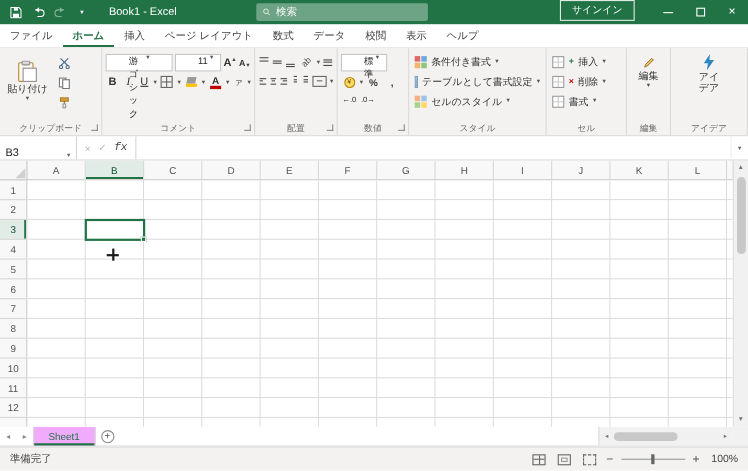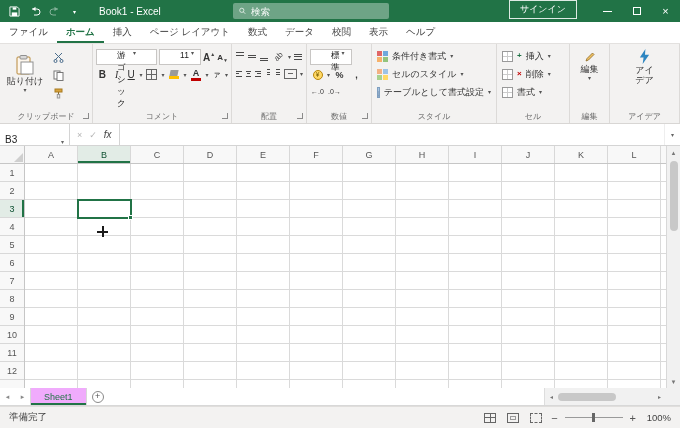--- a/index.html
+++ b/index.html
@@ -81,21 +81,21 @@
 .mark-green{color:#1e7145}.mark-red{color:#c00000}
 .bigbtn{display:flex;flex-direction:column;align-items:center;justify-content:center;gap:1px;}
 .bigbtn .lbl{font-size:9px;color:#333;text-align:center;line-height:1.15;}
 
 
 .formula-row{flex:0 0 22px;display:flex;align-items:stretch;border-bottom:1px solid #d4d4d4;background:#fff;}
 .name-box{width:70px;display:flex;align-items:flex-end;padding:0 5px;font-size:10px;color:#222;border-right:1px solid #d4d4d4;}
 .name-box .dd{margin-left:auto;color:#666;}
 .fxzone{display:flex;align-items:center;gap:7px;padding:0 7px;border-right:1px solid #d4d4d4;}
 .gdim{color:#b5b5b5;font-size:9px;}
-.fx{font-style:italic;font-family:Liberation Sans, sans-serif;font-size:10px;color:#444;}
+.fx{font-style:italic;font-family:Liberation Mono, monospace;font-size:10px;color:#444;}
 .formula-input{flex:1;font-size:10px;padding:0 4px;display:flex;align-items:center;}
 .fb-expand{width:16px;display:flex;align-items:center;justify-content:center;color:#666;font-size:6px;border-left:1px solid #eee;}
 
 
 .sheet-area{flex:1;display:grid;grid-template-columns:25px 1fr 14px;grid-template-rows:18px 1fr;min-height:0;}
 .corner{background:#f6f6f6;border-right:1px solid #c6c6c6;border-bottom:1px solid #c6c6c6;position:relative;}
 .corner:after{content:"";position:absolute;right:1px;bottom:1px;width:0;height:0;border-bottom:9px solid #cfcfcf;border-left:9px solid transparent;}
 .colheaders{display:flex;background:#f8f8f8;border-bottom:1px solid #c6c6c6;overflow:hidden;}
 .ch{width:53px;flex:0 0 53px;border-right:1px solid #d8d8d8;font-size:9px;color:#555;display:flex;align-items:center;justify-content:center;}
 .ch.sel{background:#e2ece6;color:#0f5132;box-shadow:inset 0 -2px 0 #217346;}
@@ -379,32 +379,32 @@
         <span class="ic-cond">
             <s></s>
             <s></s>
             <s></s>
             <s></s>
           </span>
         <span>条件付き書式</span>
         <span class="dd">▾</span>
       </div>
       <div class="stylerow">
-        <span class="ic-styles">
-            <s></s>
-            <s></s>
-            <s></s>
-            <s></s>
-          </span>
-        <span>セルのスタイル</span>
-        <span class="dd">▾</span>
-      </div>
-      <div class="stylerow">
         <span class="ic-table"></span>
         <span>テーブルとして書式設定</span>
+        <span class="dd">▾</span>
+      </div>
+      <div class="stylerow">
+        <span class="ic-styles">
+            <s></s>
+            <s></s>
+            <s></s>
+            <s></s>
+          </span>
+        <span>セルのスタイル</span>
         <span class="dd">▾</span>
       </div>
       <div class="rgroup-label">スタイル</div>
     </div>
 
     <div class="rgroup g-cell">
       <div class="stylerow">
         <span class="ic-grid"></span>
           <span class="mark mark-green">+</span>
         <span>挿入</span>

